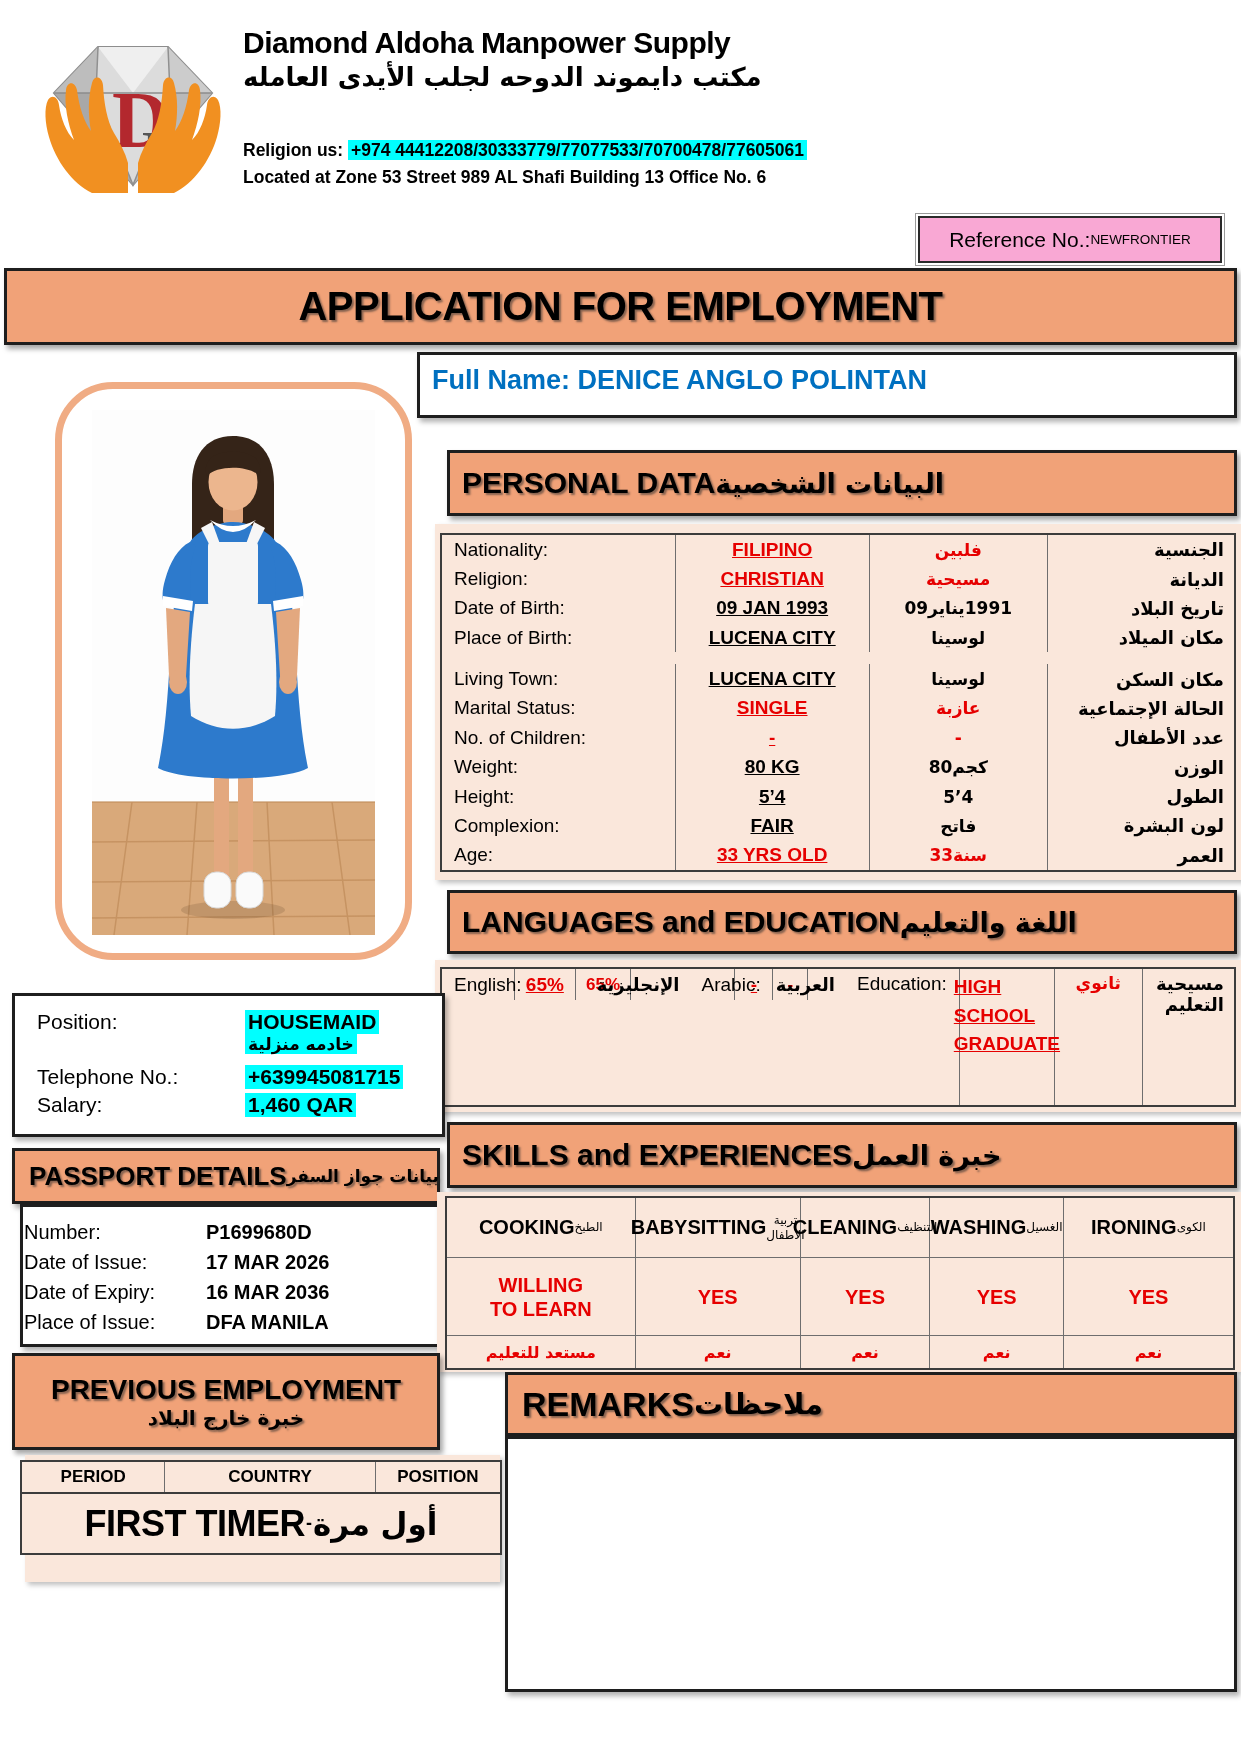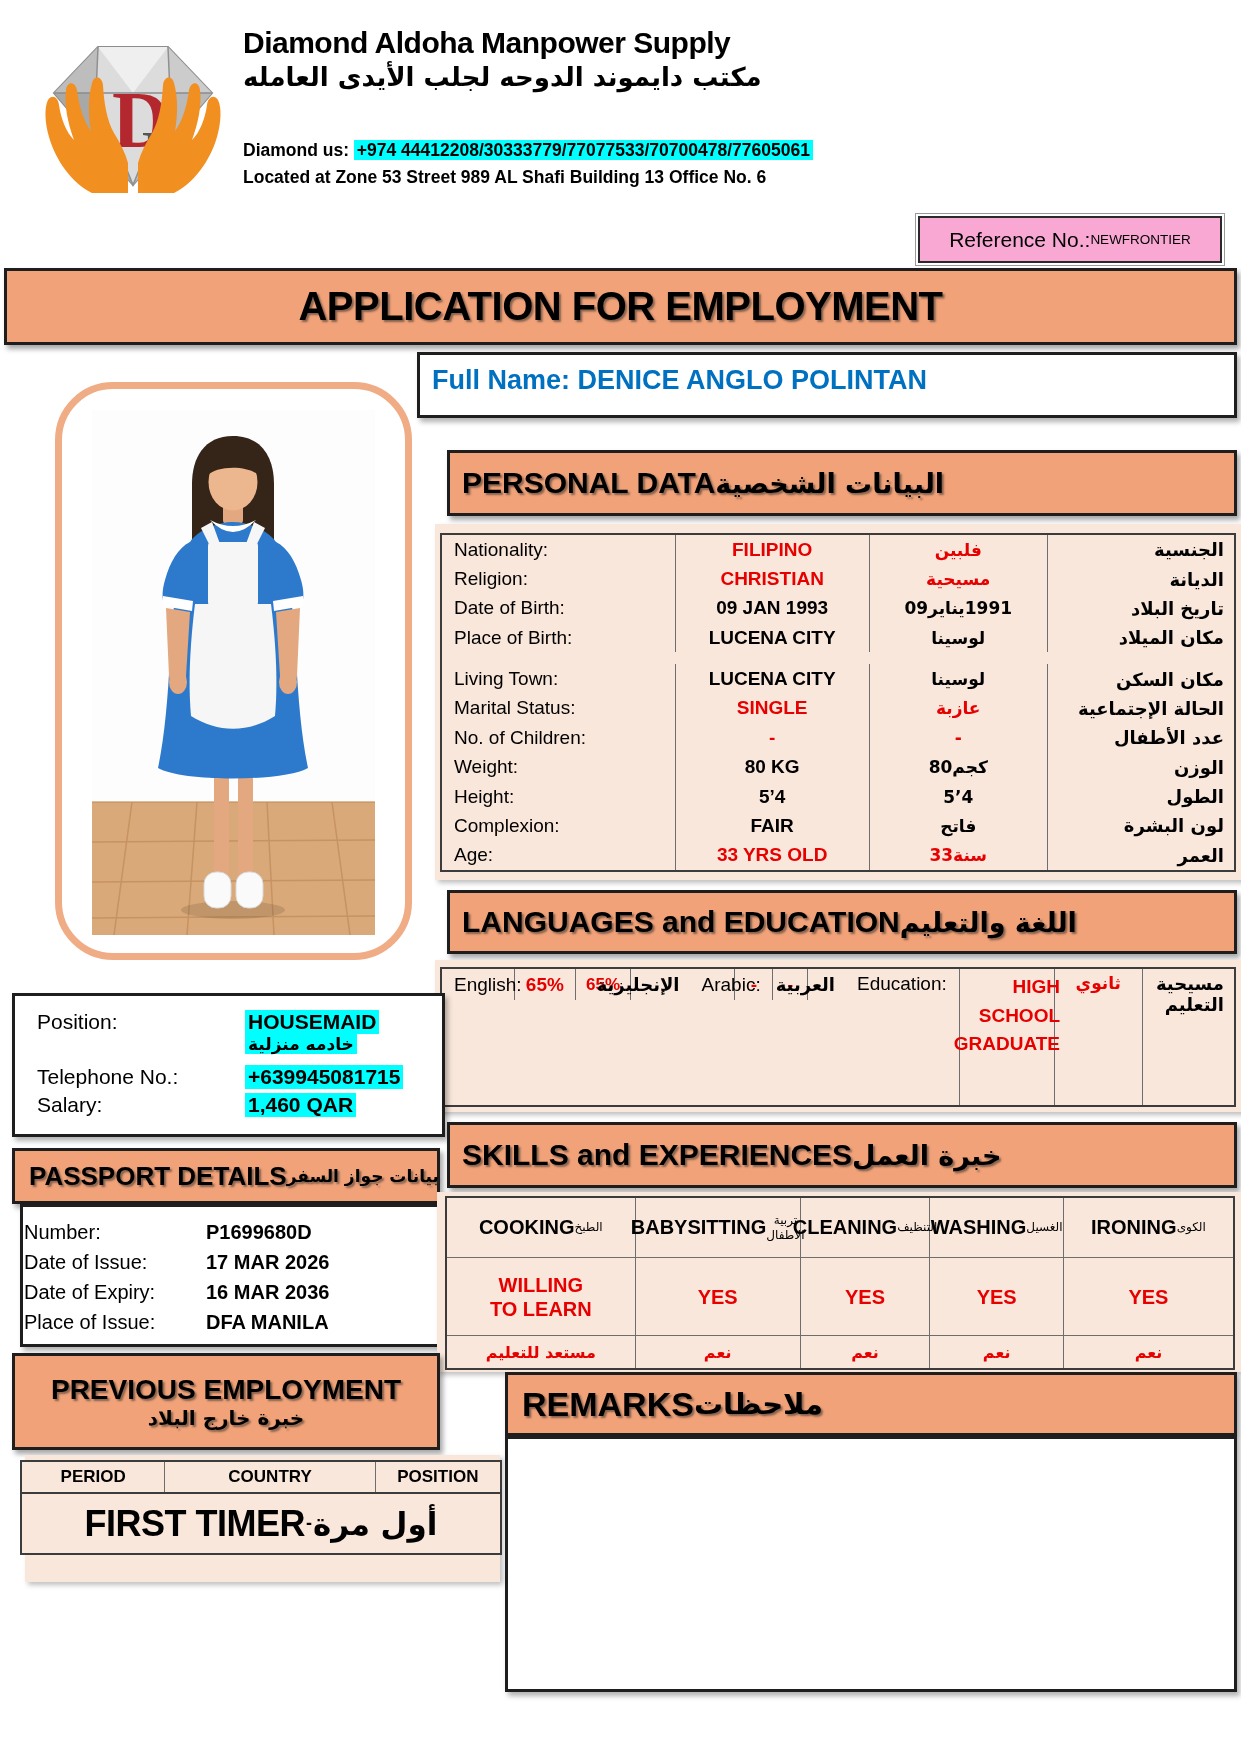--- a/index.html
+++ b/index.html
@@ -16,21 +16,21 @@
   .band{background:var(--salmon);border:3px solid var(--dark);box-shadow:3px 4px 5px rgba(0,0,0,.35);
         display:flex;align-items:center;box-sizing:border-box;}
   .band .bt{font-weight:bold;text-shadow:2px 2px 2px rgba(45,45,45,.55);white-space:nowrap;}
   .backing{background:var(--pink);box-shadow:3px 3px 5px rgba(0,0,0,.25);}
   .tbl{background:var(--pink);border:2.5px solid #3c3c3c;box-sizing:border-box;}
   .trow{display:flex;align-items:center;}
   .cell{box-sizing:border-box;height:100%;display:flex;align-items:center;}
   .cell.vline{border-right:1.5px solid var(--line);}
   
   .c1{width:29.5%;padding-left:12px;font-size:19px;}
-  .c2{width:24.5%;justify-content:center;font-weight:bold;font-size:19px;text-align:right;}
+  .c2{width:24.5%;justify-content:center;font-weight:bold;font-size:19px;text-align:left;text-decoration:underline;}
   .c3{width:22.5%;justify-content:center;font-weight:bold;font-size:17px;text-align:center;}
   .c4{width:23.5%;justify-content:flex-end;padding-right:10px;font-weight:bold;font-size:18px;text-align:right;}
   
   .sk1{width:24%;} .sk2{width:21%;} .sk3{width:16.5%;} .sk4{width:17%;} .sk5{width:21.5%;}
   .skhead{flex-direction:row;justify-content:center;text-align:center;line-height:1.25;}
   .skhead .en{font-weight:bold;font-size:20px;}
   .skhead .arx{font-weight:normal;font-size:12px;}
   .skval{justify-content:center;text-align:center;font-weight:bold;font-size:20px;white-space:pre-line;line-height:1.2;}
   .skar{justify-content:center;text-align:center;font-weight:bold;font-size:16px;overflow:hidden;}
   .whitebox{background:#fff;border:3px solid var(--dark);box-sizing:border-box;box-shadow:3px 4px 5px rgba(0,0,0,.3);}
@@ -59,21 +59,21 @@
     <g fill="#f19021">
       <path id="handL" d="M64,158 C44,148 28,126 21,102 C17,88 16,73 20,65 C24,59 30,62 31,70 C33,84 38,97 46,105 C40,89 36,70 38,55 C39,46 47,46 49,55 C51,71 56,87 63,96 C60,80 60,62 64,48 C66,40 74,41 75,50 C76,68 79,86 86,98 C92,108 97,117 100,128 L100,158 Z"></path>
       <use href="#handL" transform="translate(210 0) scale(-1 1)"></use>
     </g>
   </svg>
 
   <div class="abs" style="left:243px;top:26px;font-size:30px;font-weight:800;letter-spacing:-0.5px;">Diamond Aldoha Manpower Supply</div>
   <div class="abs ar" style="left:243px;top:62px;font-size:26px;font-weight:bold;">مكتب دايموند الدوحه لجلب الأيدى العامله</div>
 
   <div class="abs" style="left:243px;top:140px;font-size:17.5px;font-weight:bold;">
-    <span>Diamond us: </span><span class="hl">+974 44412208/30333779/77077533/70700478/77605061</span>
+    <span>Religion us: </span><span class="hl">+974 44412208/30333779/77077533/70700478/77605061</span>
   </div>
   <div class="abs" style="left:243px;top:167px;font-size:17.5px;font-weight:bold;">Located at Zone 53 Street 989 AL Shafi Building 13 Office No. 6</div>
 
   <div class="abs" style="left:918px;top:216px;width:304px;height:47px;border:2px solid #2a2a2a;outline:1px solid #9a9a9a;outline-offset:2px;box-sizing:border-box;display:flex;align-items:center;justify-content:center;background:#f9a8d4;">
     <span style="font-size:21px;">Reference No.:</span>
       <span style="font-size:13.5px;">NEWFRONTIER</span>
   </div>
 
   <div class="abs band" style="left:4px;top:268px;width:1233px;height:77px;justify-content:center;">
     <span class="bt" style="font-size:40px;letter-spacing:-0.5px;">APPLICATION FOR EMPLOYMENT</span>

